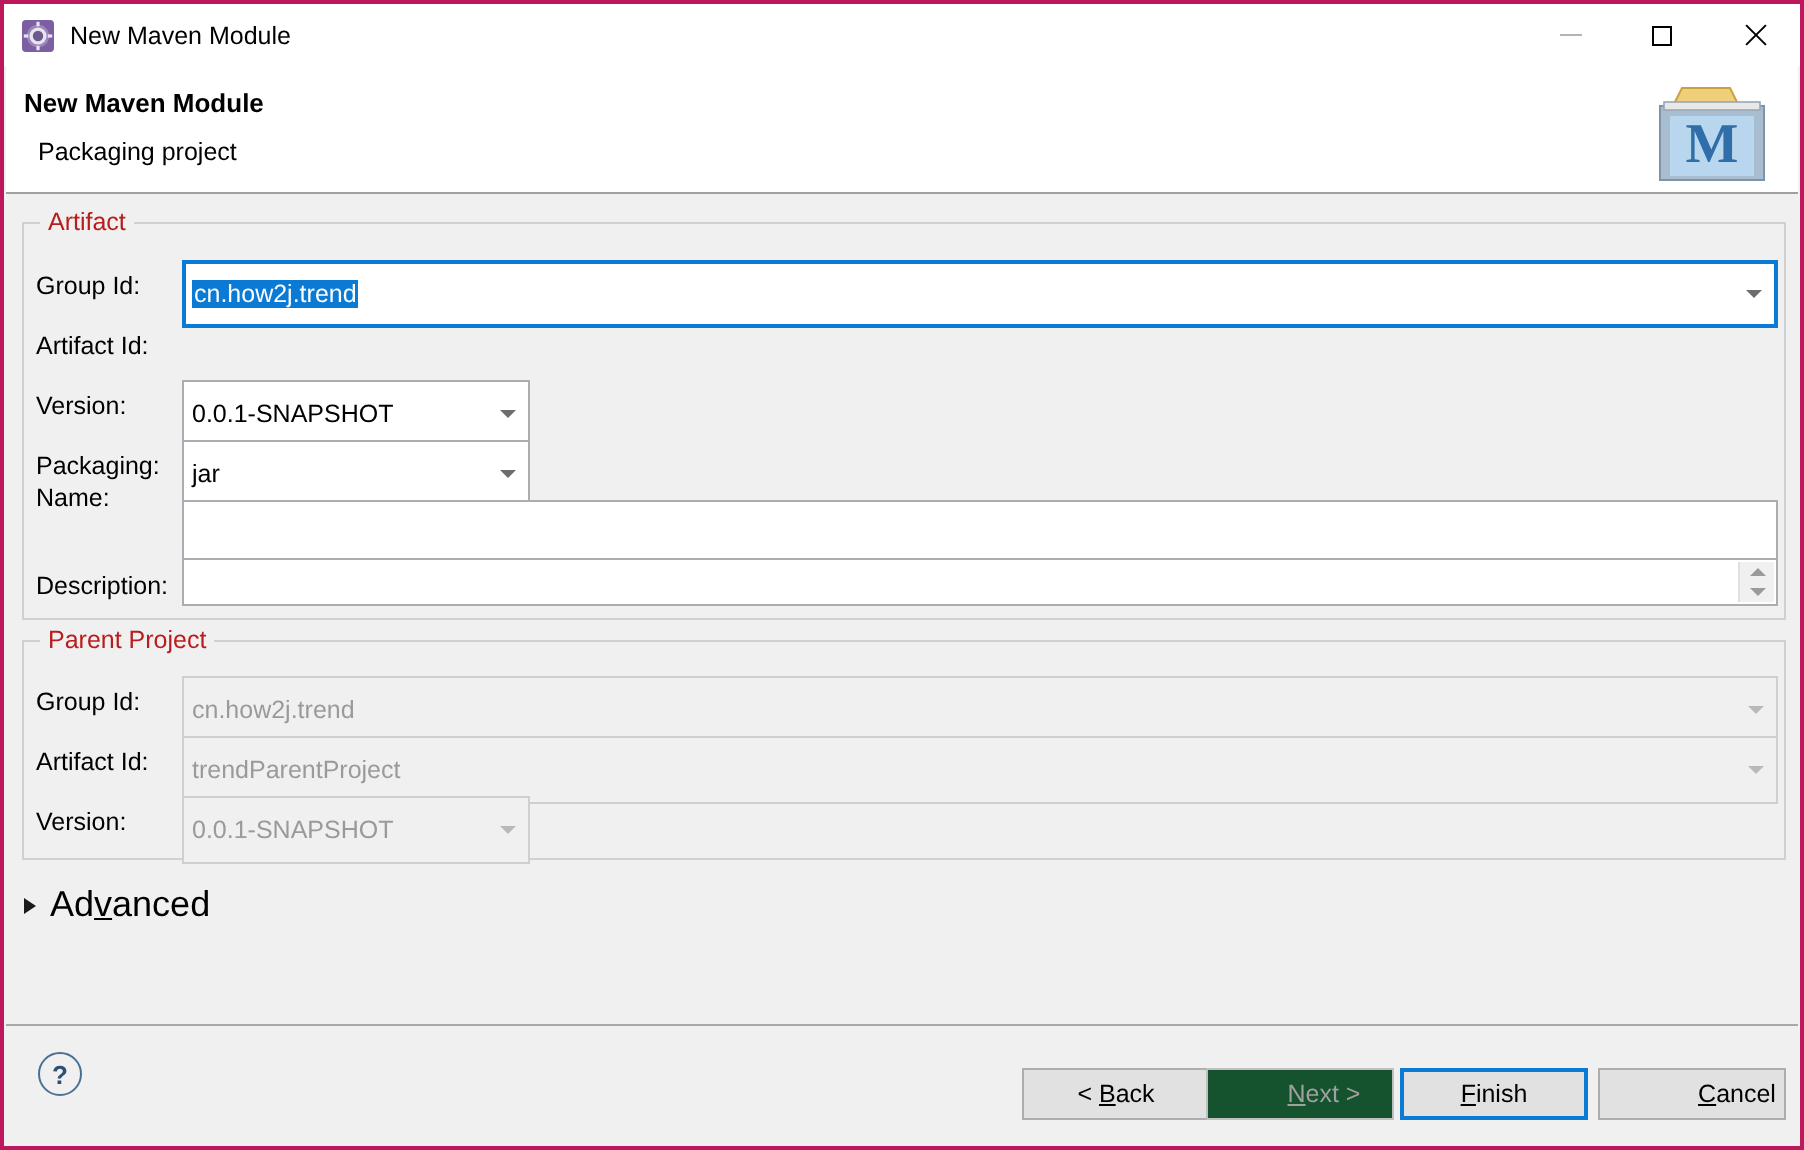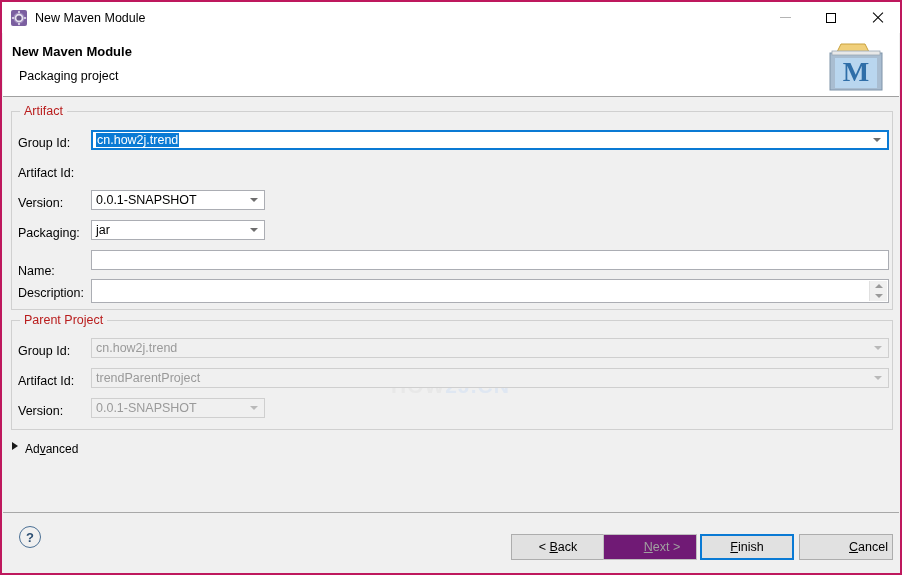--- a/index.html
+++ b/index.html
@@ -103,21 +103,21 @@
   
   .field {
     position: absolute;
     box-sizing: border-box;
     background: #ffffff;
     border: 1px solid #abadb3;
     font-size: 12.5px;
     color: #000;
     display: flex; align-items: center;
     padding-left: 4px;
-    height: 20px;
+    height: 34px;
     overflow: hidden;
   }
   .field.disabled {
     background: #f0f0f0;
     border-color: #cfcfcf;
     color: #9a9a9a;
   }
   .field.focused {
     border: 2px solid #0a7ad4;
     padding-left: 3px;
@@ -152,22 +152,22 @@
   }
   .sp-dn:before {
     content: ""; position: absolute; left: 0; top: 0;
     border-left: 4px solid transparent; border-right: 4px solid transparent;
     border-top: 4px solid #9a9a9a;
   }
 
   
   .advanced {
     position: absolute; left: 9px; top: 344px;
-    display: flex; 
-    font-size: 12px;
+    display: flex; align-items: center;
+    font-size: 18px;
   }
   .adv-tri {
     width: 0; height: 0; margin-right: 7px;
     border-top: 4.5px solid transparent;
     border-bottom: 4.5px solid transparent;
     border-left: 6px solid #1a1a1a;
   }
   .mn { text-decoration: underline; }
 
   
@@ -196,21 +196,21 @@
   .btn {
     position: absolute; top: 532px;
     height: 26px; width: 94px;
     box-sizing: border-box;
     background: #e1e1e1;
     border: 1px solid #adadad;
     font-family: "Liberation Sans", sans-serif;
     font-size: 12.5px; color: #000;
     display: flex; align-items: center; justify-content: center;
   }
-  .btn.disabled { color: #a0a0a0; border-color: #bfbfbf; background: #701a75; padding-left: 24px; }
+  .btn.disabled { color: #a0a0a0; border-color: #bfbfbf; background: #14532d; padding-left: 24px; }
   .btn.default  { border: 2px solid #0a7ad4; background: #e1e1e1; }
 </style>
 </head>
 <body>
 
 <div class="window">
 
   <div class="titlebar">
     <div class="title-icon">
       <svg width="16" height="16" viewBox="0 0 16 16">
@@ -278,21 +278,21 @@
       <span>0.0.1-SNAPSHOT</span>
       <span class="combo-arrow"></span>
     </div>
 
     <div class="row-label" style="left:15px; top:128px;">Packaging:</div>
     <div class="field" style="left:88px; top:122px; width:174px;">
       <span>jar</span>
       <span class="combo-arrow"></span>
     </div>
 
-    <div class="row-label" style="left:15px; top:166px;">Name:</div>
+    <div class="row-label" style="left:15px; top:144px;">Name:</div>
     <div class="field" style="left:88px; top:152px; width:798px;">
       <span></span>
     </div>
 
     <div class="row-label" style="left:15px; top:188px;">Description:</div>
     <div class="field" style="left:88px; top:181px; width:798px; height:24px;">
       <span></span>
       <span class="spinner">
         <span class="sp-up"></span>
         <span class="sp-dn"></span>

